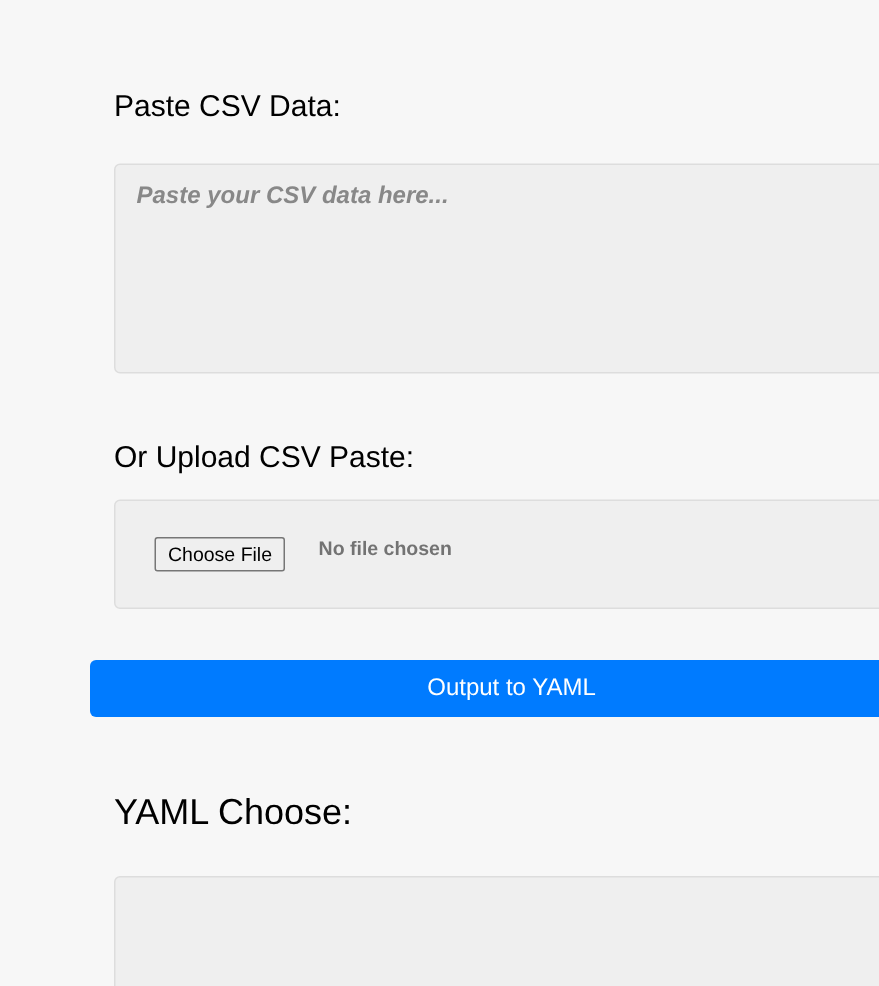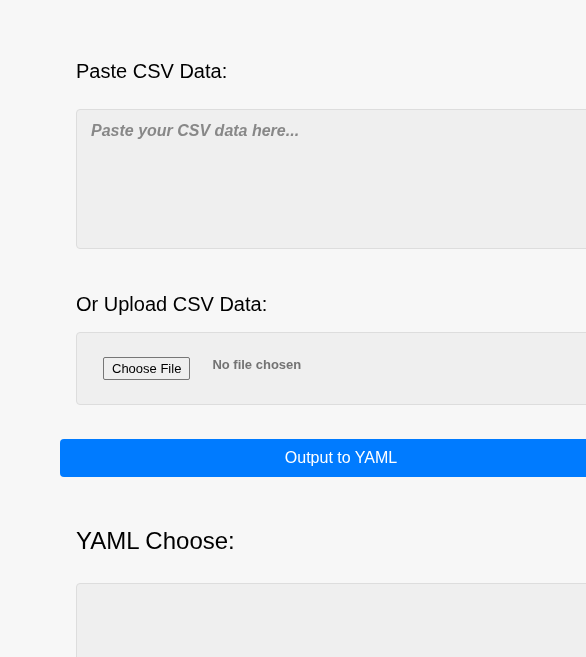--- a/index.html
+++ b/index.html
@@ -98,21 +98,21 @@
 <body>
 
 
 
 <div>
   <div class="section-label">Paste CSV Data:</div>
   <textarea class="csv-textarea" placeholder="Paste your CSV data here..." style=""></textarea>
 </div>
 
 <div>
-  <div class="section-label">Or Upload CSV Data:</div>
+  <div class="section-label">Or Upload CSV Paste:</div>
   <div class="file-upload-box">
     <button class="choose-file-btn">Choose File</button>
     <span class="file-status">No file chosen</span>
   </div>
 </div>
 
 <button class="convert-btn">Output to YAML</button>
 
 <div>
   <h2 class="output-heading">YAML Choose:</h2>

